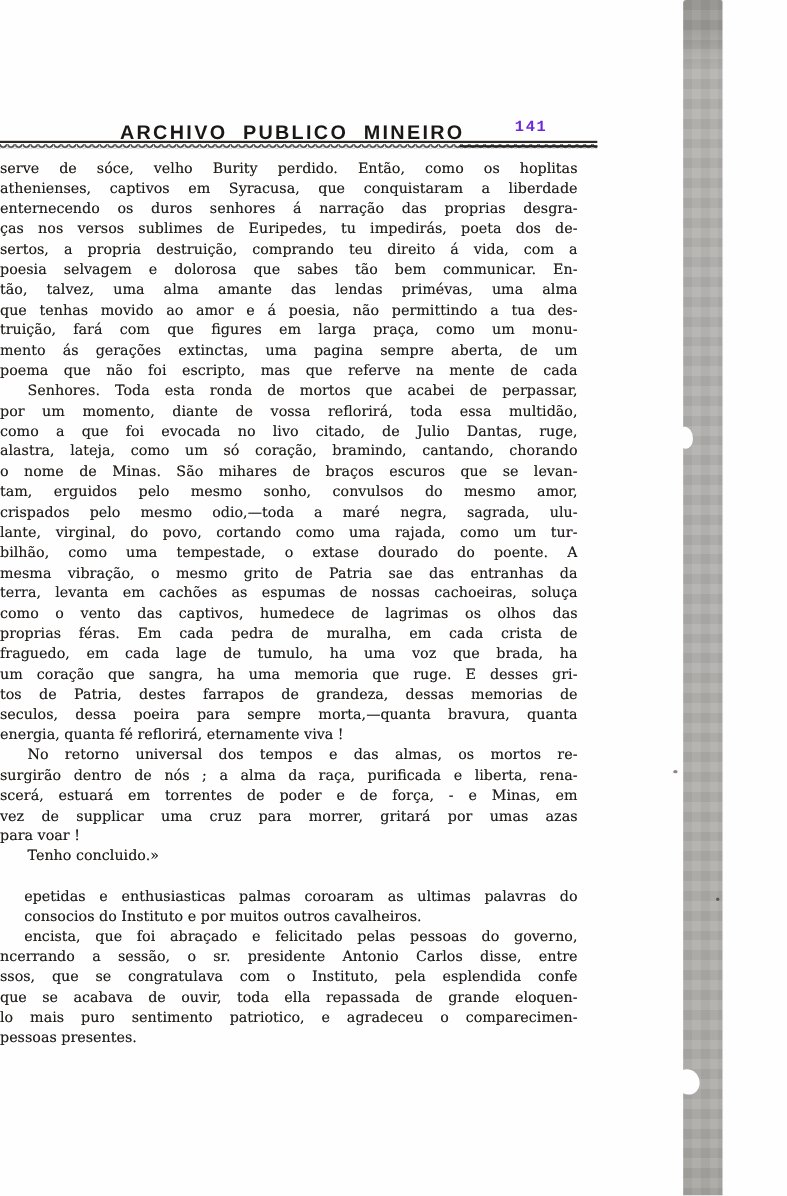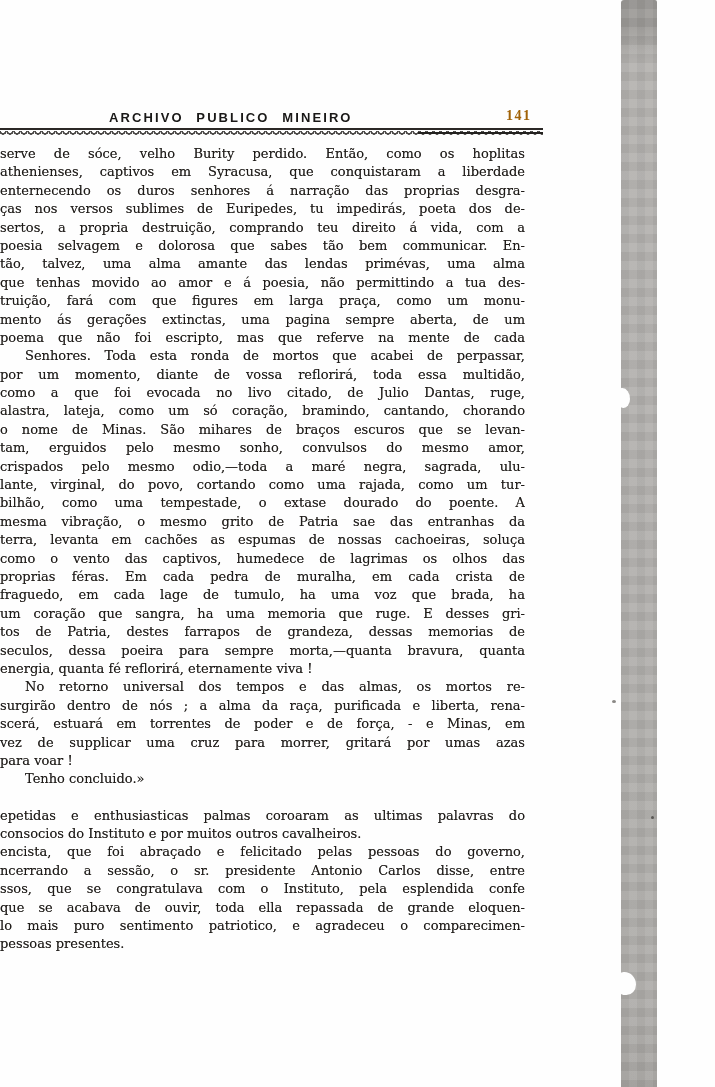--- a/index.html
+++ b/index.html
@@ -6,42 +6,42 @@
   .page{
     position:relative;width:715px;height:1087px;overflow:hidden;
     background:#fefefe;color:#221f1c;
     font-family:"DejaVu Serif",serif;
   }
   
   .page-header{position:absolute;top:108px;left:0;width:545px;height:20px;}
   .running-title{
     position:absolute;left:109px;top:2px;
     font-family:"Liberation Sans",sans-serif;font-weight:bold;
-    font-size:13px;letter-spacing:2.1px;word-spacing:7px;color:#191817;
+    font-size:18px;letter-spacing:2.1px;word-spacing:7px;color:#191817;
     white-space:nowrap;
   }
   .page-number{
-    position:absolute;left:506px;top:0;
-    font-family:Liberation Serif, serif;font-weight:bold;
-    font-size:14px;letter-spacing:1.5px;color:#a16207;
+    position:absolute;left:468px;top:0;
+    font-family:Liberation Mono, monospace;font-weight:bold;
+    font-size:14px;letter-spacing:1.5px;color:#6d28d9;
   }
   
   .header-rule{position:absolute;top:128px;left:0;width:543px;height:10px;}
   .rule-line{height:2px;background:#2b2826;}
   .rule-wave{
     margin-top:1px;height:4px;background-repeat:repeat-x;background-size:7px 4px;
     background-image:radial-gradient(circle at 3px 0px,
       rgba(43,40,38,0) 1.9px, rgba(43,40,38,0.85) 2.2px,
       rgba(43,40,38,0.85) 3.5px, rgba(43,40,38,0) 3.9px);
   }
   .rule-accent{position:absolute;top:4px;left:418px;width:125px;height:2px;background:#23211f;}
   
   .page-body{position:absolute;top:145px;left:0;width:525px;}
   .para{margin:0;}
-  .para.gap{margin-top:18px;}
+  .para.gap{margin-top:18px;padding-left:22px;}
   .line{
     height:18.4px;line-height:18.4px;font-size:13px;font-weight:400;
     text-align:justify;text-align-last:justify;
     overflow:hidden;color:#1f1c19;
     text-shadow:0 0 0.3px rgba(31,28,25,0.55);
   }
   .line.last{text-align-last:left;}
   .para.indent .line.first{text-indent:25px;}
   
   .scan-strip{

